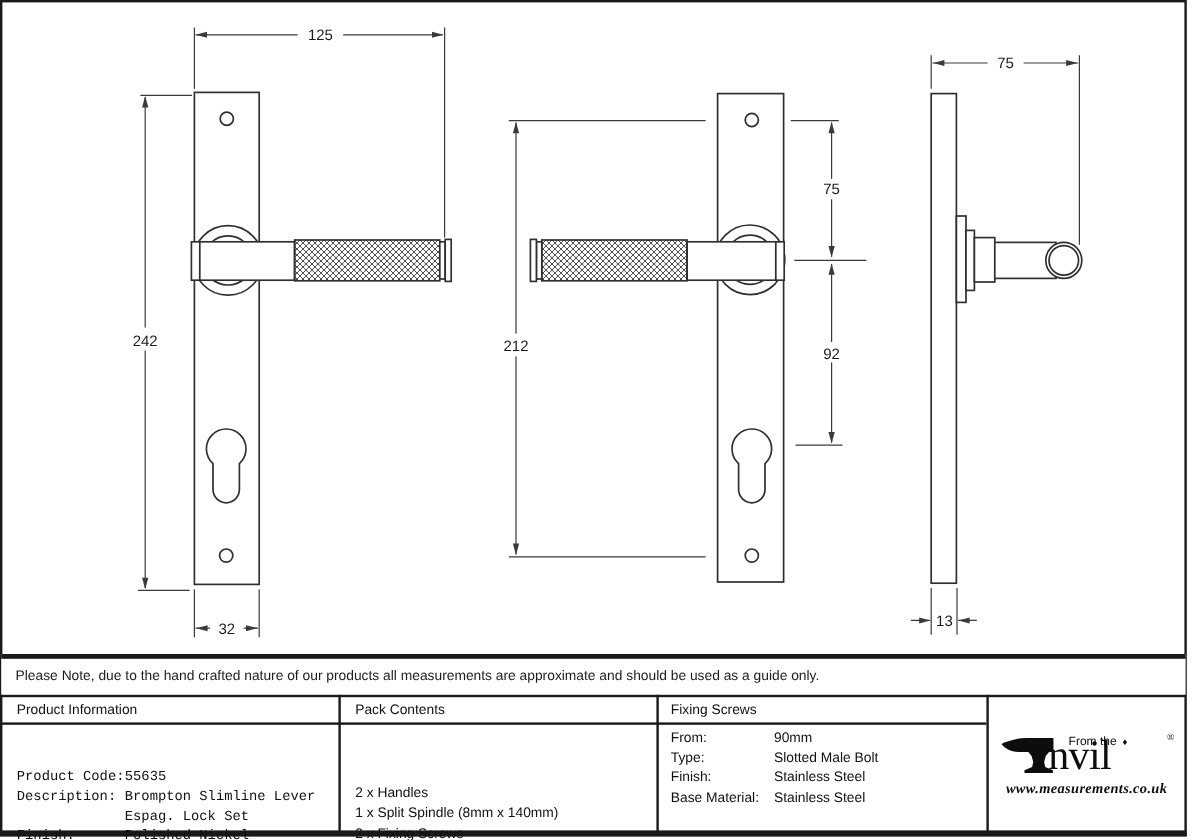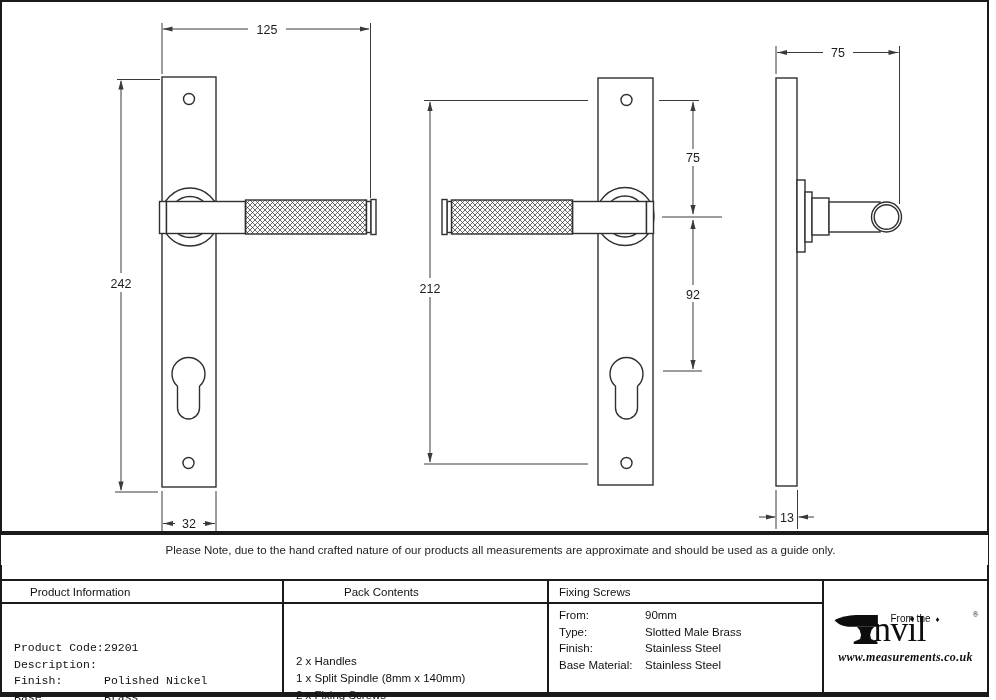--- a/index.html
+++ b/index.html
@@ -10,24 +10,24 @@
   .page-border{
     position:absolute;left:0;top:0;width:989px;height:697px;
     border:2.5px solid #1a1a1a;box-sizing:border-box;background:transparent;
   }
   svg.drawing{position:absolute;left:0;top:0;}
   svg.drawing text{
     font-family:"Liberation Sans","DejaVu Sans",sans-serif;
     font-size:12.5px;fill:#1c1c1c;text-anchor:middle;
   }
   .note-bar{
-    position:absolute;left:1px;top:531px;width:987px;height:34px;
+    position:absolute;left:1px;top:545px;width:987px;height:34px;
     border-top:4px solid #1a1a1a;box-sizing:border-box;
     display:flex;align-items:center;padding-left:12px;
-    font-size:11.5px;color:#1c1c1c;background:#fff;justify-content:center;
+    font-size:11.5px;color:#1c1c1c;background:#fff;
   }
   .hline{position:absolute;background:#1a1a1a;}
   .vline{position:absolute;background:#1a1a1a;}
   .th{
     position:absolute;top:582px;height:20px;line-height:20px;
     font-size:11.5px;color:#111;
   }
   .col{position:absolute;font-size:11.5px;line-height:16px;color:#111;}
   .kv{display:flex;margin-bottom:0.5px;}
   .kv .k{width:90px;flex:none;}
@@ -181,31 +181,32 @@
   <span>Please Note, due to the hand crafted nature of our products all measurements are approximate and should be used as a guide only.</span>
 </div>
 
 <div class="hline" style="left:1px;top:579px;width:987px;height:2px;"></div>
 <div class="hline" style="left:1px;top:601.5px;width:821px;height:2px;"></div>
 <div class="hline" style="left:0px;top:692px;width:989px;height:5px;"></div>
 <div class="vline" style="left:282px;top:579px;width:2px;height:116px;"></div>
 <div class="vline" style="left:547px;top:579px;width:2px;height:116px;"></div>
 <div class="vline" style="left:822px;top:579px;width:2px;height:116px;"></div>
 
-<div class="th" style="left:30px;">Product Information</div>
-<div class="th" style="left:296px;margin-left:48px;">Pack Contents</div>
+<div class="th" style="left:14px;">Product Information</div>
+<div class="th" style="left:296px;">Pack Contents</div>
 <div class="th" style="left:559px;">Fixing Screws</div>
 
 <div class="col" style="left:14px;top:640px;width:266px;font-family:Liberation Mono, monospace;">
   <div class="kv">
     <span class="k">Product Code:</span>
-    <span class="v">29201</span>
+    <span class="v">55635</span>
   </div>
   <div class="kv">
     <span class="k">Description:</span>
+    <span class="v">Brompton Slimline Lever Espag. Lock Set</span>
   </div>
   <div class="kv">
     <span class="k">Finish:</span>
     <span class="v">Polished Nickel</span>
   </div>
   <div class="kv">
     <span class="k">Base Material:</span>
     <span class="v">Brass</span>
   </div>
 </div>
@@ -216,21 +217,21 @@
   <div class="pack-item">2 x Fixing Screws</div>
 </div>
 
 <div class="col" style="left:559px;top:607px;width:258px;">
   <div class="kv fx">
     <span class="k">From:</span>
     <span class="v">90mm</span>
   </div>
   <div class="kv fx">
     <span class="k">Type:</span>
-    <span class="v">Slotted Male Brass</span>
+    <span class="v">Slotted Male Bolt</span>
   </div>
   <div class="kv fx">
     <span class="k">Finish:</span>
     <span class="v">Stainless Steel</span>
   </div>
   <div class="kv fx">
     <span class="k">Base Material:</span>
     <span class="v">Stainless Steel</span>
   </div>
 </div>

